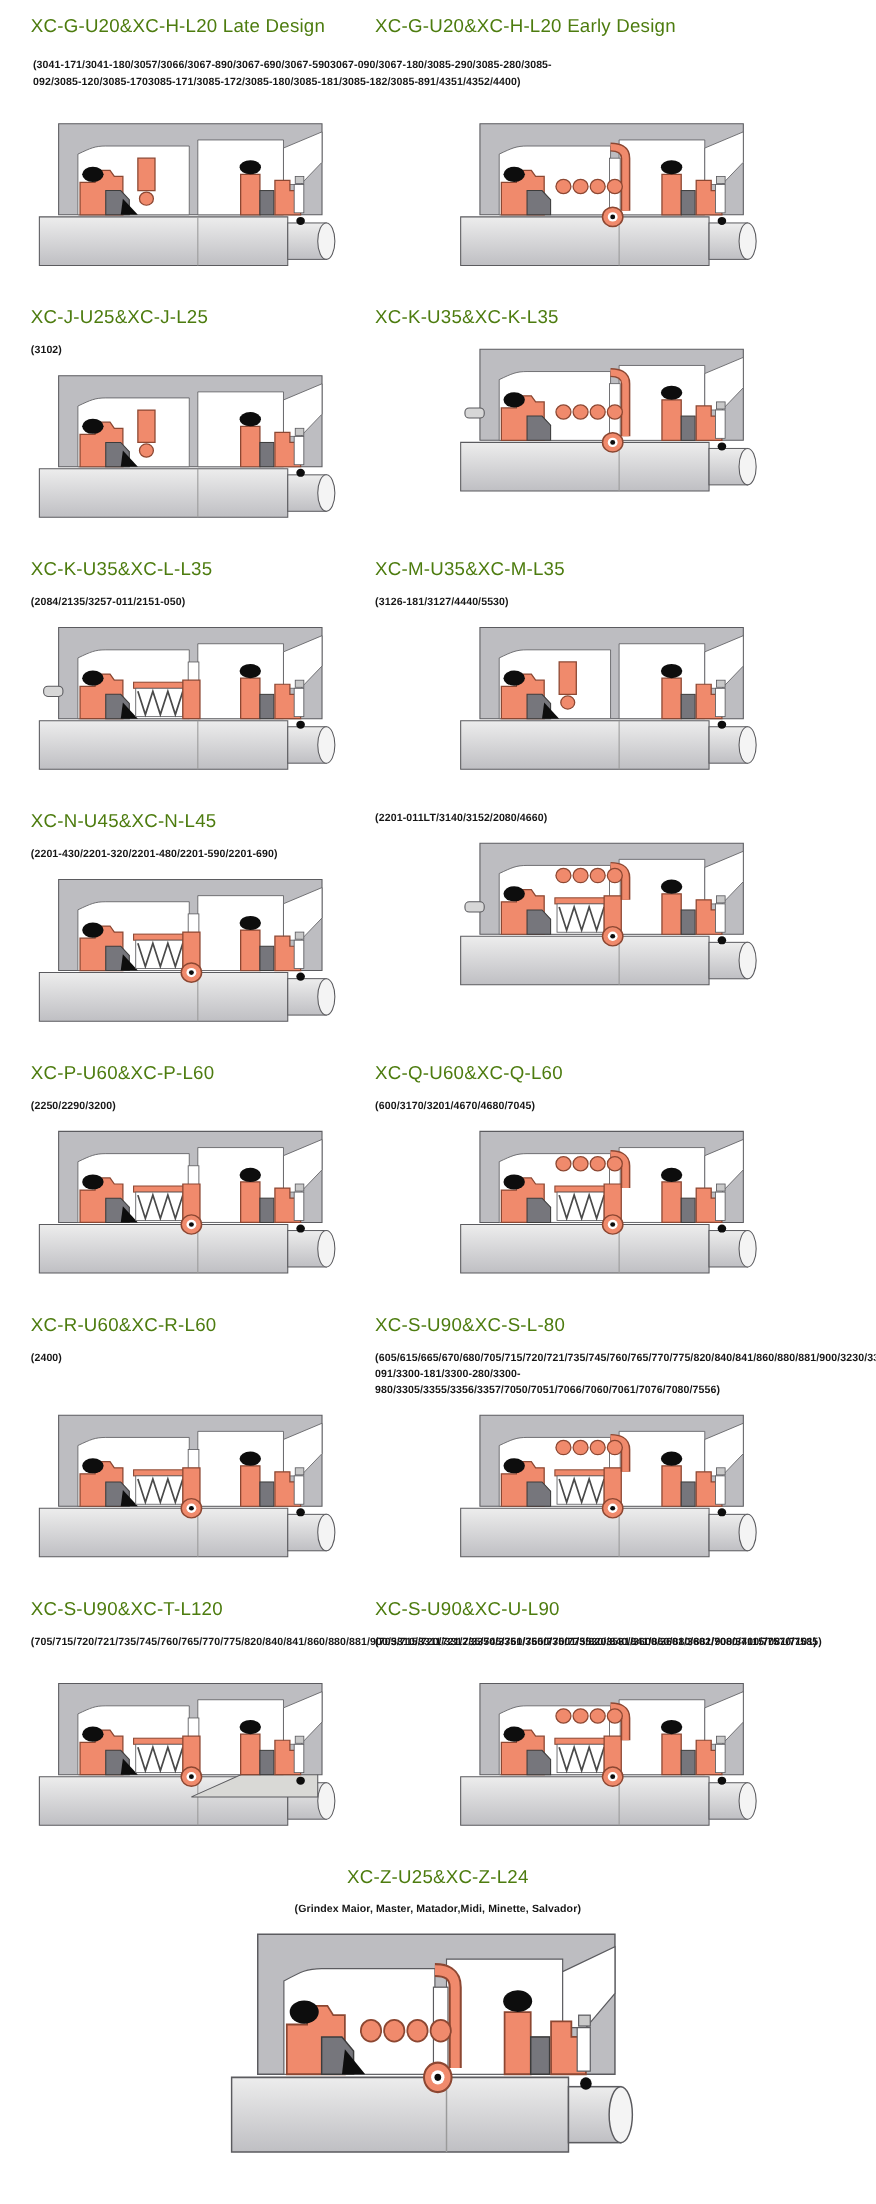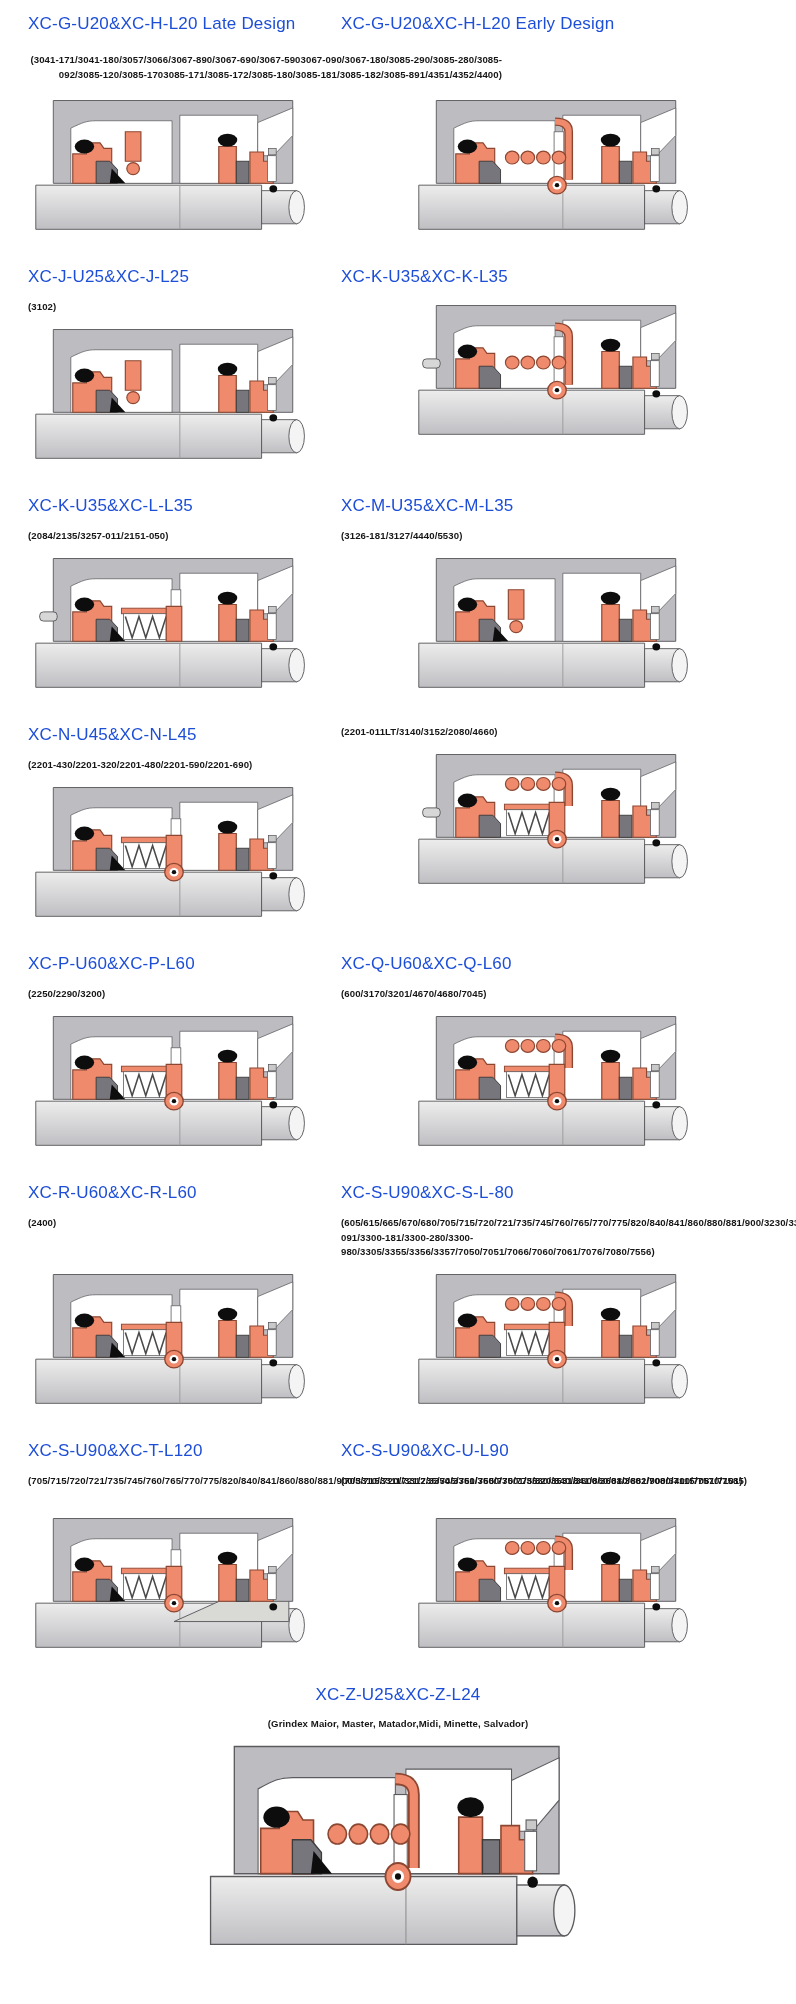--- a/index.html
+++ b/index.html
@@ -3,28 +3,28 @@
 <meta charset="utf-8">
 <style>
   html,body{margin:0;padding:0;}
   body{
     width:796px;height:2004px;overflow:hidden;background:#ffffff;
     font-family:"Liberation Sans",sans-serif;color:#111;position:relative;
   }
   .page{padding:14px 28px 0 28px;}
   .pair{display:grid;grid-template-columns:292px 1fr;column-gap:21px;}
   .title{
-    font-size:17px;font-weight:400;letter-spacing:.2px;color:#1d4ed8;
+    font-size:17px;font-weight:400;letter-spacing:.2px;color:#4d7c0f;
     margin:0 0 13px 0;white-space:nowrap;
   }
   .parts{
     font-size:9.6px;font-weight:700;letter-spacing:.1px;color:#161616;
     margin:0 0 9px 0;line-height:1.55;
   }
-  .shared-parts{max-width:472px;margin:6px 0 8px 2px;text-align:right;}
+  .shared-parts{max-width:472px;margin:6px 0 20px 2px;}
   .cell .parts{min-height:15px;}
   .sec-r6 .cell .parts{min-height:44px;max-width:372px;}
   .sec-r7 .cell .parts{min-height:30px;max-width:372px;}
   .diagram{width:292px;height:138px;}
   .col-r .diagram{margin-left:70px;}
   .section{margin-bottom:34px;}
   .sec-r1 .diagram{margin-top:4px;}
   .bottom{text-align:center;}
   .bottom .title{margin-bottom:12px;}
   .bottom .parts{margin-bottom:6px;}

